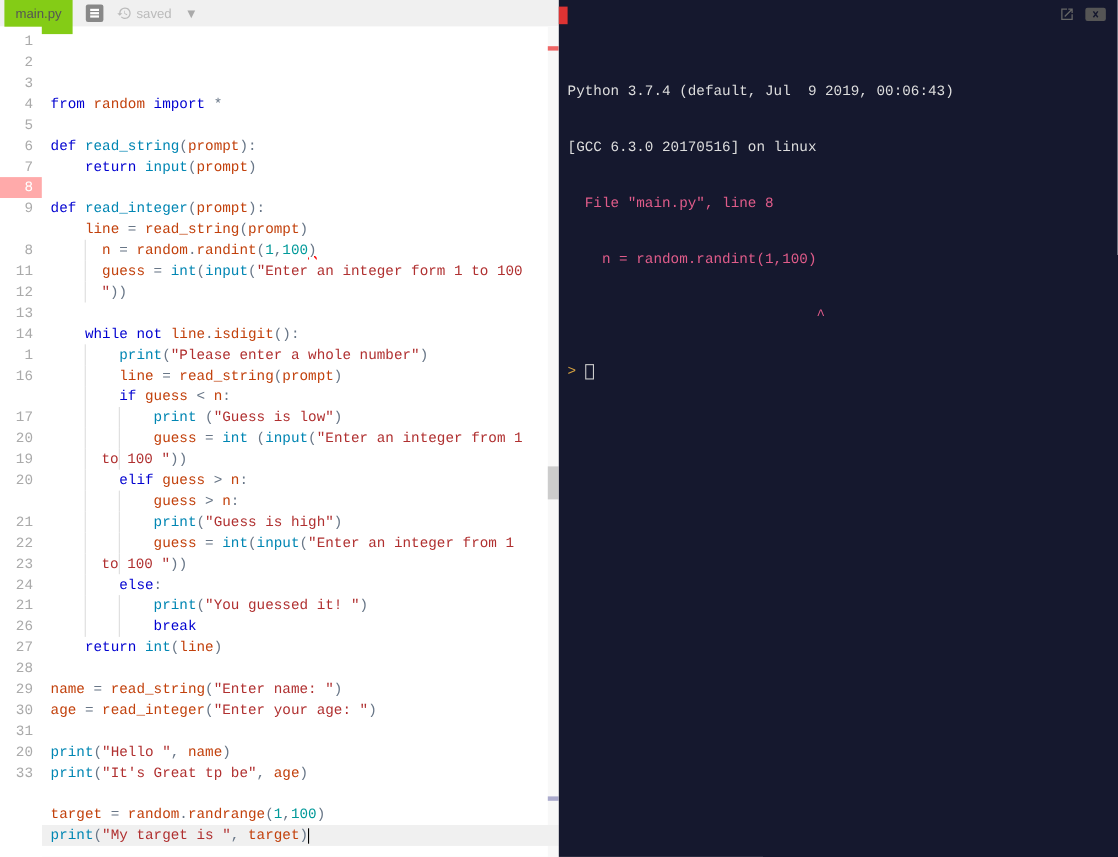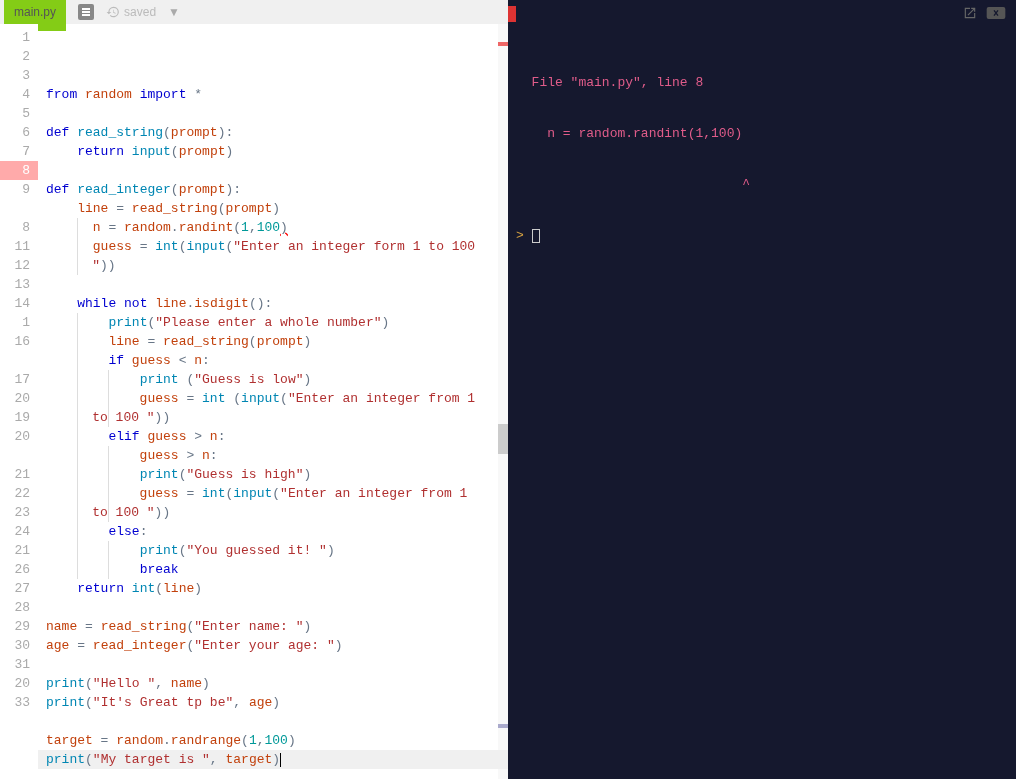--- a/index.html
+++ b/index.html
@@ -132,19 +132,21 @@
     <div class="side-error"></div>
     <div class="run-icons">
       <span><svg width="16" height="14" viewBox="0 0 24 24">
             <path d="M19 19H5V5h7V3H3v18h18v-9h-2v7zM14 3v2h3.6l-9.8 9.8 1.4 1.4L19 6.4V10h2V3h-7z"></path>
           </svg></span>
       <span><svg width="20" height="14" viewBox="0 0 30 20">
             <rect x="1" y="1" width="28" height="18" rx="3" fill="#555"></rect>
             <path d="M18 6l-6 8M12 6l6 8" stroke="#15182e" stroke-width="2"></path>
           </svg></span>
     </div>
+    <div class="hdr">Python 3.7.4 (default, Jul  9 2019, 00:06:43)</div>
+    <div class="hdr">[GCC 6.3.0 20170516] on linux</div>
     <div class="file">  File "main.py", line 8</div>
     <div class="code-snip">    n = random.randint(1,100)</div>
     <div class="caret">                             ^</div>
     <div><span class="prompt">&gt; </span><span class="term-cursor"></span></div>
   </div>
 
 </div>
 
 </body></html>

